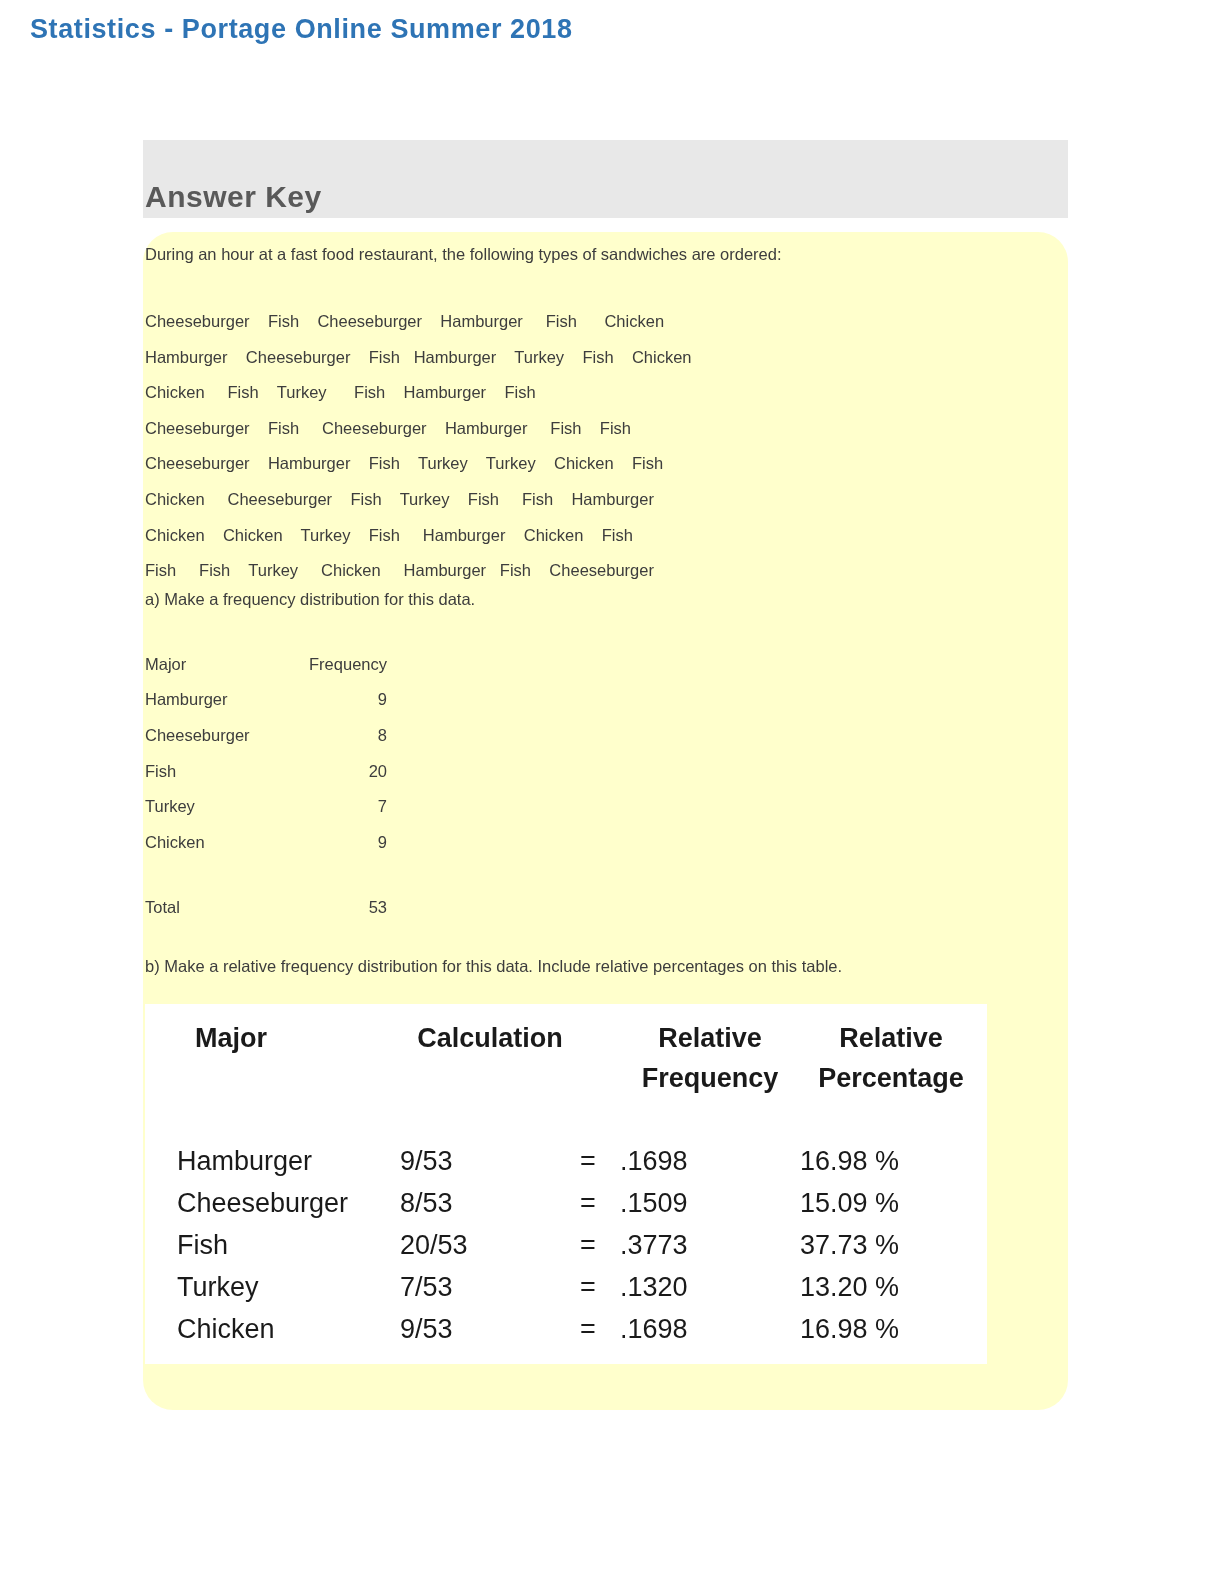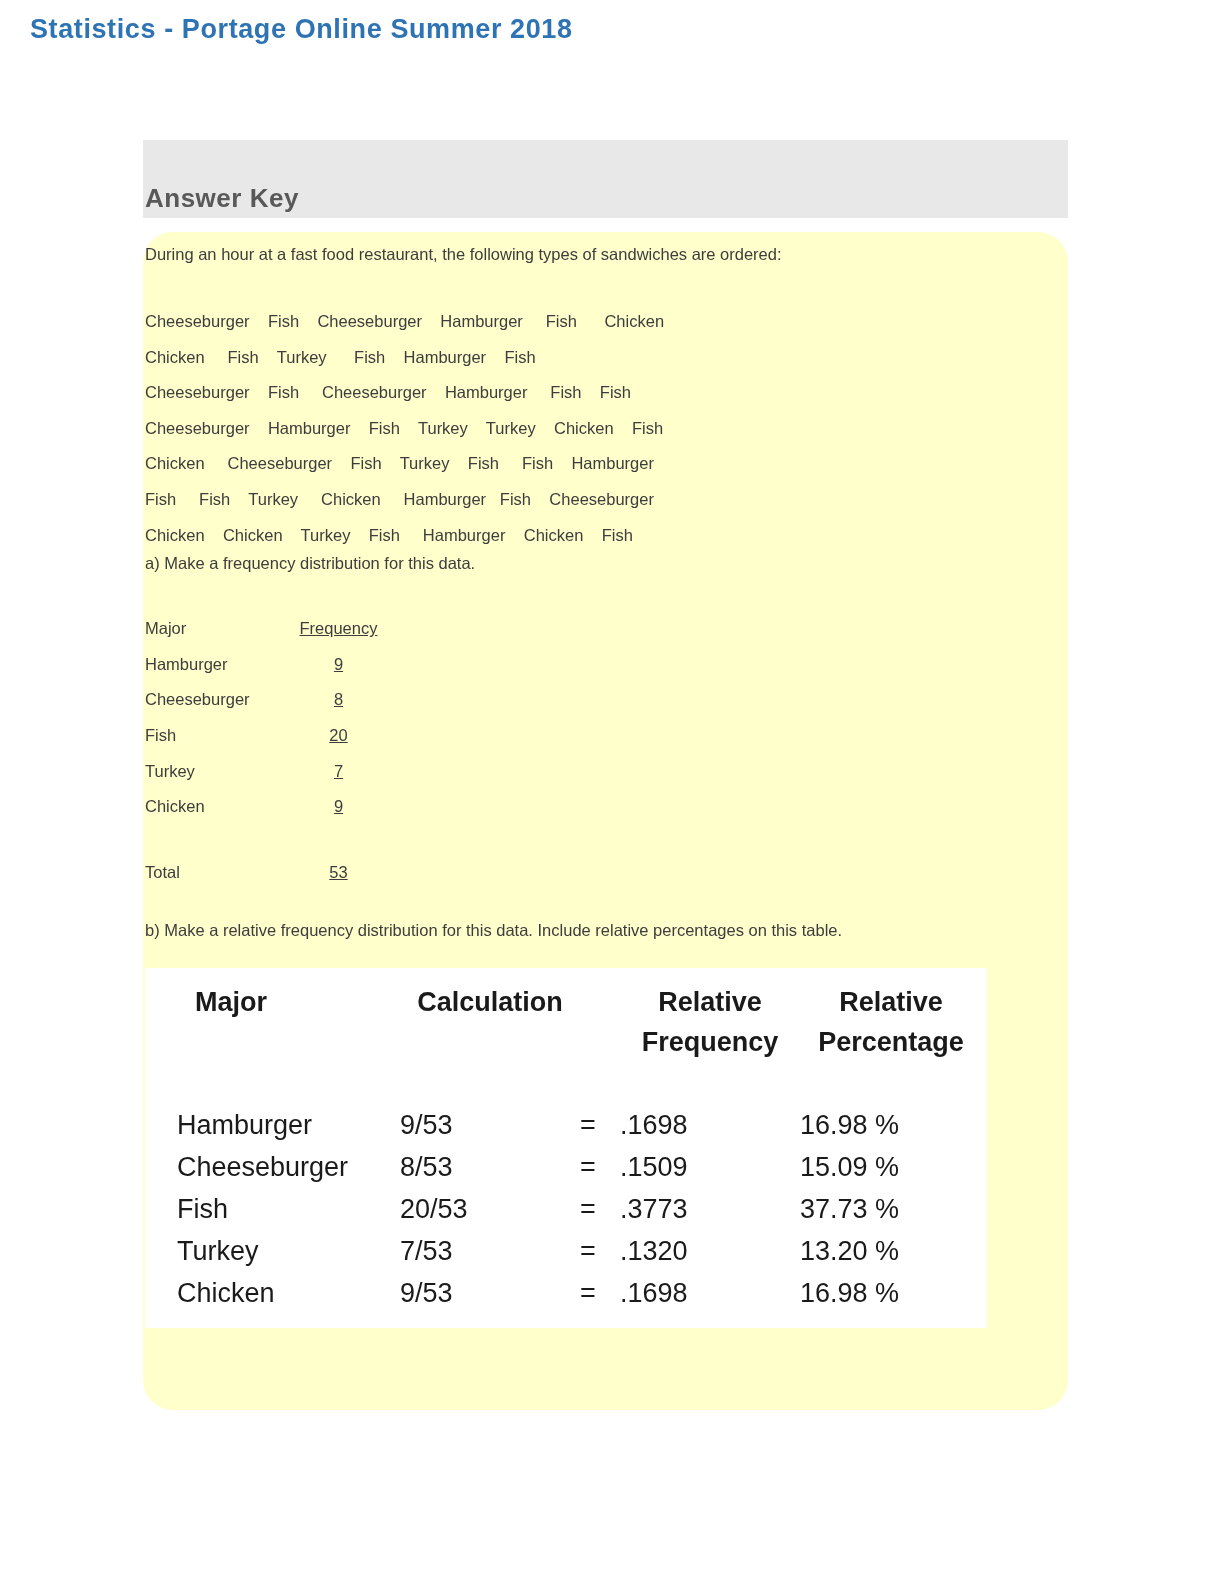--- a/index.html
+++ b/index.html
@@ -17,40 +17,40 @@
     color: #2e74b5;
   }
 
   .answer-key-box {
     position: absolute; left: 143px; top: 140px;
     width: 925px; height: 78px;
     background: #e8e8e8;
   }
   .answer-key-heading {
     position: absolute; left: 2px; bottom: 4px;
-    font-size: 26px; font-weight: bold; letter-spacing: 0.5px;
+    font-size: 30px; font-weight: bold; letter-spacing: 0.5px;
     color: #595959;
   }
 
   .content-box {
     position: absolute; left: 143px; top: 232px;
     width: 925px; height: 1178px;
     background: #ffffcc;
     padding: 12px 0 0 2px;
     font-size: 16.5px; line-height: 20px; color: #3d3d3d; border-radius: 30px;
   }
 
   .data-lines { margin-top: 40px; }
   .data-line { white-space: pre-wrap; line-height: 35.6px; }
 
   .part-label { }
 
   .freq-table { margin-top: 38px; }
   .freq-row { display: grid; grid-template-columns: 145px 97px; line-height: 35.6px; }
-  .freq-val { text-align: center; text-decoration: underline; }
+  .freq-val { text-align: right; }
   .freq-total { margin-top: 30px; }
 
   .part-b { margin-top: 30px; }
 
   .rel-table {
     margin-top: 28px;
     width: 842px;
     background: #ffffff;
     padding: 14px 0 14px 25px;
     font-size: 27px; color: #1a1a1a;
@@ -79,26 +79,27 @@
   <div class="answer-key-box">
     <div class="answer-key-heading">Answer Key</div>
   </div>
 
   <div class="content-box">
 
     <p class="intro">During an hour at a fast food restaurant, the following types of sandwiches are ordered:</p>
 
     <div class="data-lines">
       <p class="data-line">Cheeseburger    Fish    Cheeseburger    Hamburger     Fish      Chicken</p>
+      <p class="data-line">Hamburger    Cheeseburger    Fish   Hamburger    Turkey    Fish    Chicken</p>
       <p class="data-line">Chicken     Fish    Turkey      Fish    Hamburger    Fish</p>
       <p class="data-line">Cheeseburger    Fish     Cheeseburger    Hamburger     Fish    Fish</p>
       <p class="data-line">Cheeseburger    Hamburger    Fish    Turkey    Turkey    Chicken    Fish</p>
       <p class="data-line">Chicken     Cheeseburger    Fish    Turkey    Fish     Fish    Hamburger</p>
+      <p class="data-line">Chicken    Chicken    Turkey    Fish     Hamburger    Chicken    Fish</p>
       <p class="data-line">Fish     Fish    Turkey     Chicken     Hamburger   Fish    Cheeseburger</p>
-      <p class="data-line">Chicken    Chicken    Turkey    Fish     Hamburger    Chicken    Fish</p>
     </div>
 
     <p class="part-label">a) Make a frequency distribution for this data.</p>
 
     <div class="freq-table">
       <div class="freq-row">
         <span>Major</span>
         <span class="freq-val">Frequency</span>
       </div>
       <div class="freq-row">

